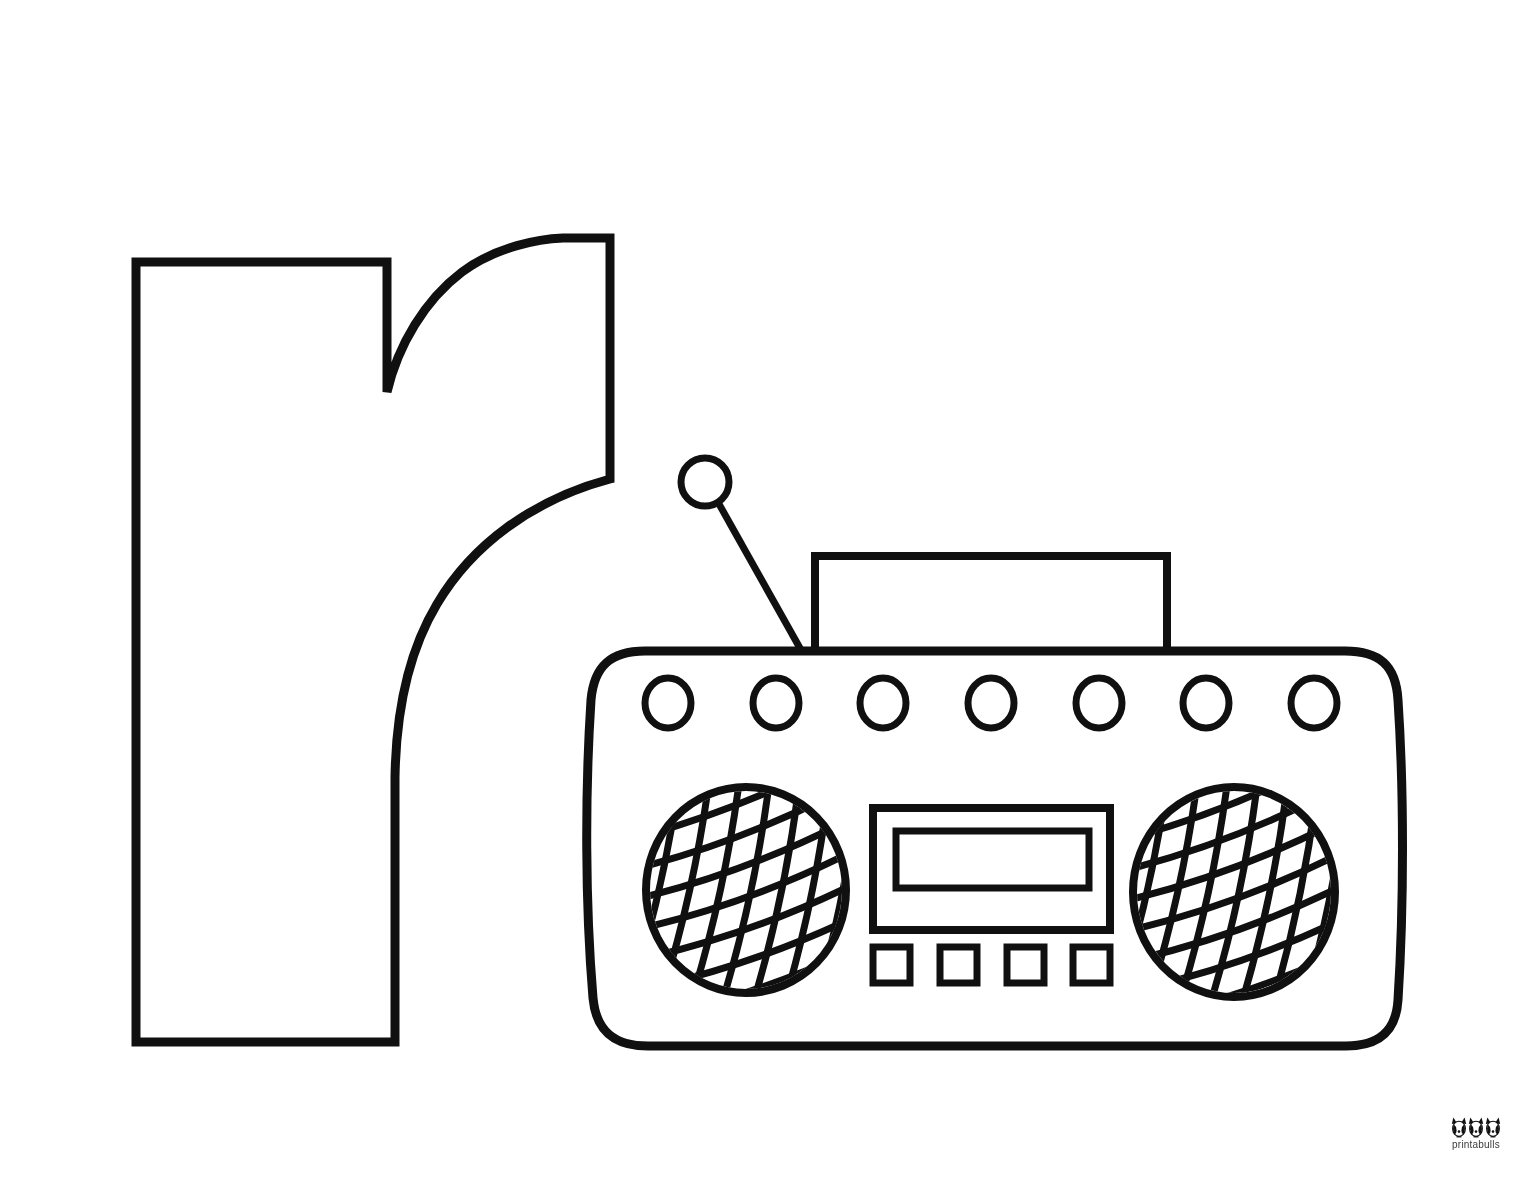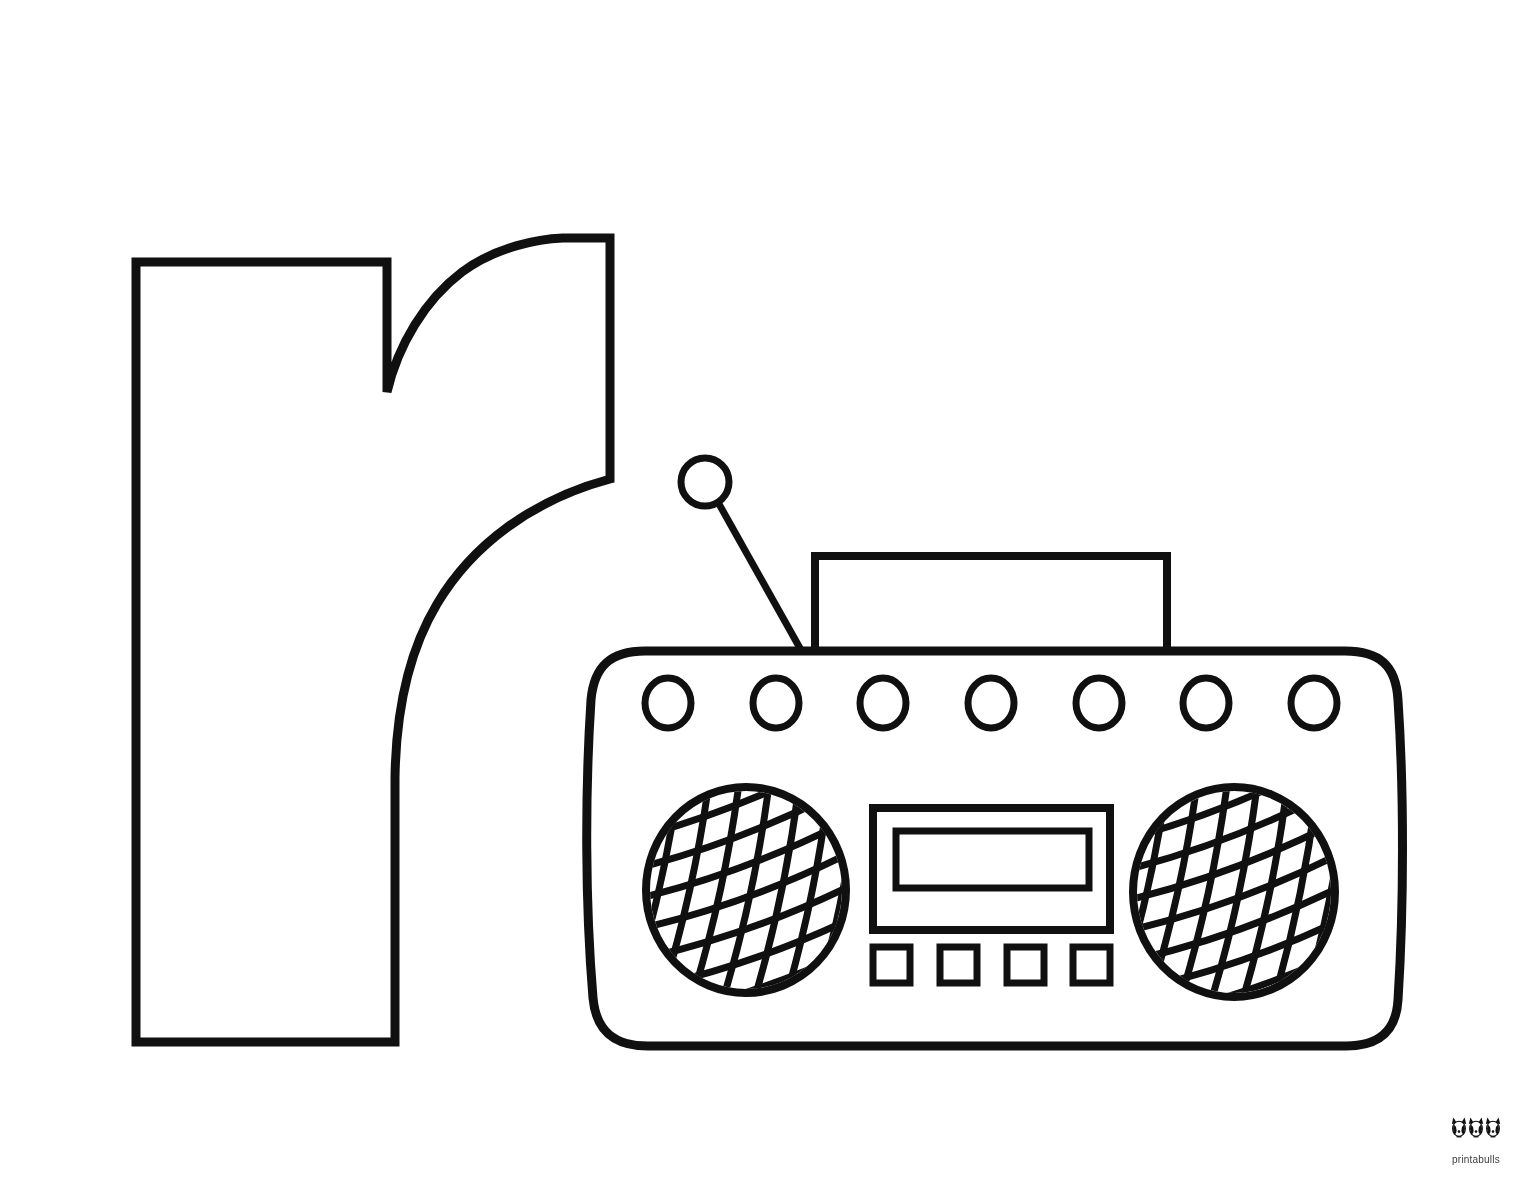--- a/index.html
+++ b/index.html
@@ -31,21 +31,21 @@
     user-select: none;
   }
   .brand .dogs {
     display: flex;
     justify-content: center;
     gap: 1px;
     height: 24px;
   }
   .brand .brand-text {
     display: block;
-    margin-top: 15px;
+    margin-top: 0;
     font-size: 10px;
     letter-spacing: 0.2px;
     color: #3c3c3c;
     line-height: 1;
     text-align: center;
   }
 </style>
 </head>
 <body>
 

